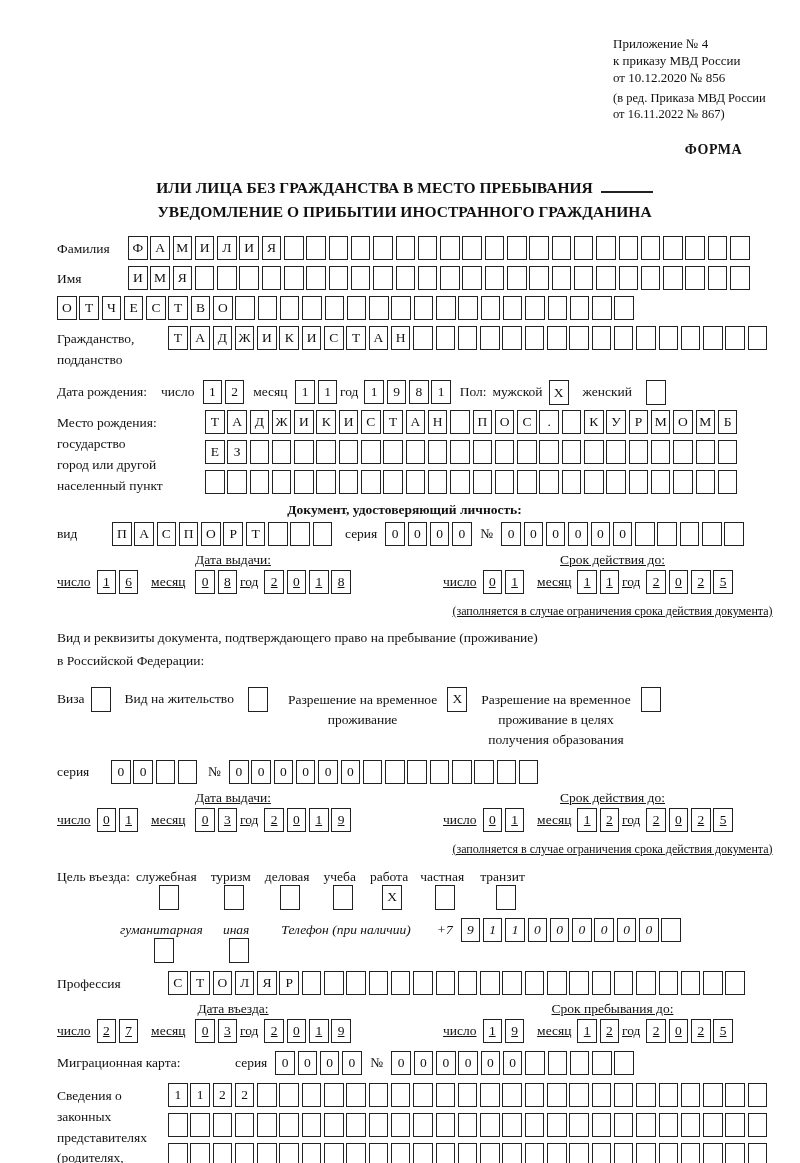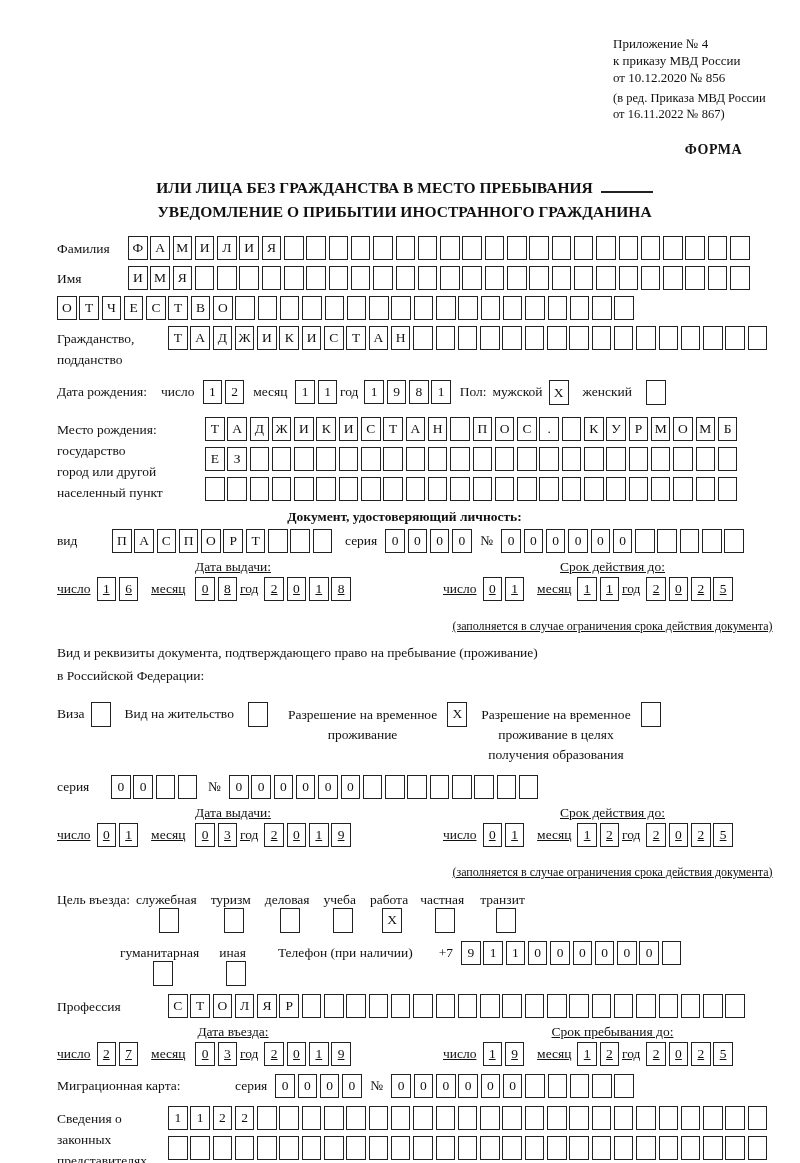--- a/index.html
+++ b/index.html
@@ -44,21 +44,21 @@
   .stack { display:flex; flex-direction:column; }
   .stack .boxes { margin-bottom:6px; }
 
   .center-head { text-align:center; font-weight:bold; font-size:13.5px; margin-top:8px; margin-right:30px; }
 
   .dcols { display:flex; margin-top:6px;text-decoration:underline; }
   .dcol-l { width:352px; }
   .dcol-r { flex:1; padding-left:34px; }
   .dg-head { text-align:center; font-size:13.5px; }
   .dg-row { display:flex; align-items:flex-start; margin-top:2px; }
-  .note { font-size:12px; text-align:center; margin-top:18px; }
+  .note { font-size:12px; text-align:center; margin-top:10px; }
 
   .intro { font-size:13.5px; line-height:1.7; margin-top:8px; }
   .ml-label { font-size:13.5px; text-align:center; line-height:1.5; flex:none; padding-top:3px; }
   .visa-row { align-items:flex-start; }
 
   .opt { display:flex; align-items:center;flex-direction:column; }
   .opt .olbl { font-size:13.5px; padding-top:4px; margin-right:6px; }
 </style>
 </head>
 <body>
@@ -238,21 +238,21 @@
         <span class="cell">8</span>
         <span class="cell">1</span>
       </span>
     <span class="ilbl gap6">Пол:</span>
     <span class="ilbl gap6">мужской</span>
     <span class="checkbox gap6">X</span>
     <span class="ilbl gap14">женский</span>
     <span class="checkbox gap14"></span>
   </div>
 
-  <div class="frow" style="margin-top:12px;">
+  <div class="frow" style="margin-top:5px;">
     <div class="flabel w-mesto">
       <div>Место рождения:</div>
       <div>государство</div>
       <div>город или другой</div>
       <div>населенный пункт</div>
     </div>
     <div class="stack">
       <div class="boxes">
           <span class="cell">Т</span>
           <span class="cell">А</span>
@@ -544,21 +544,21 @@
     <span class="opt gap6">
       <span class="olbl">частная</span>
       <span class="checkbox"></span>
     </span>
     <span class="opt gap10">
       <span class="olbl">транзит</span>
       <span class="checkbox"></span>
     </span>
   </div>
 
-  <div class="frow" style="margin-top:8px; margin-left:63px;">
+  <div class="frow" style="margin-top:8px; margin-left:63px;font-style:italic;">
     <span class="opt">
       <span class="olbl">гуманитарная</span>
       <span class="checkbox"></span>
     </span>
     <span class="opt gap14">
       <span class="olbl">иная</span>
       <span class="checkbox"></span>
     </span>
     <span class="ilbl gap26">Телефон (при наличии)</span>
     <span class="ilbl gap26">+7</span>

